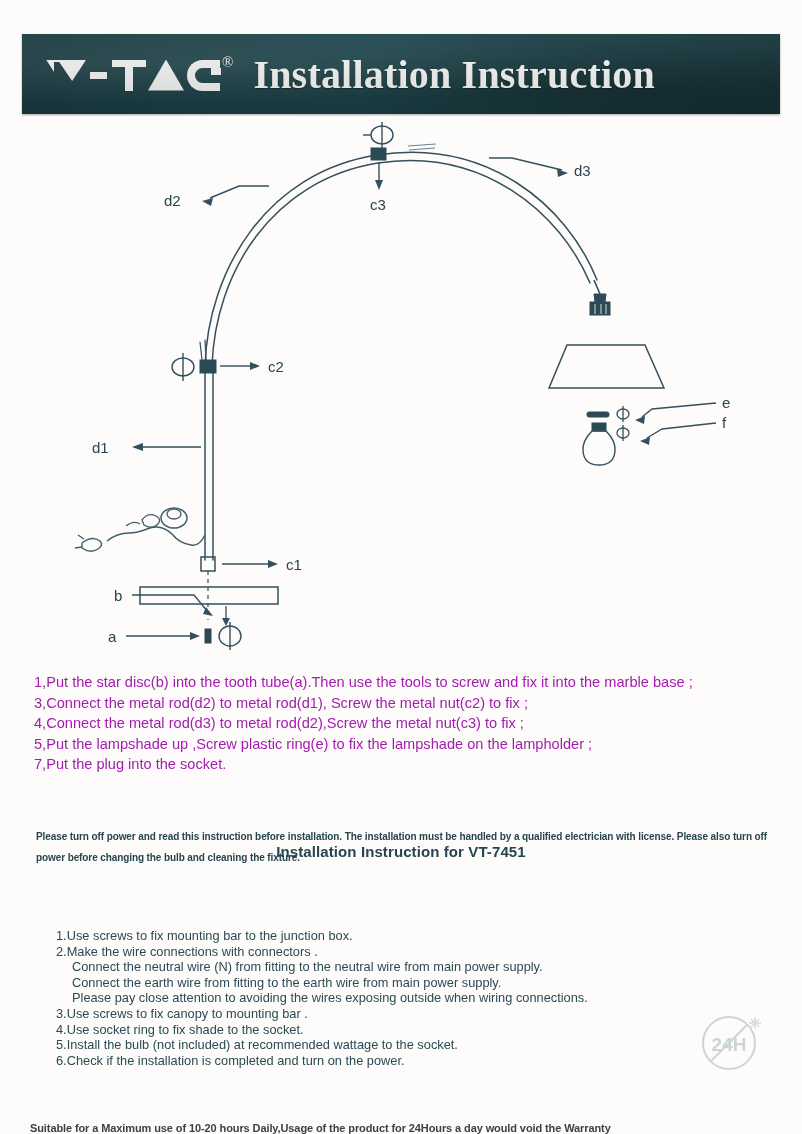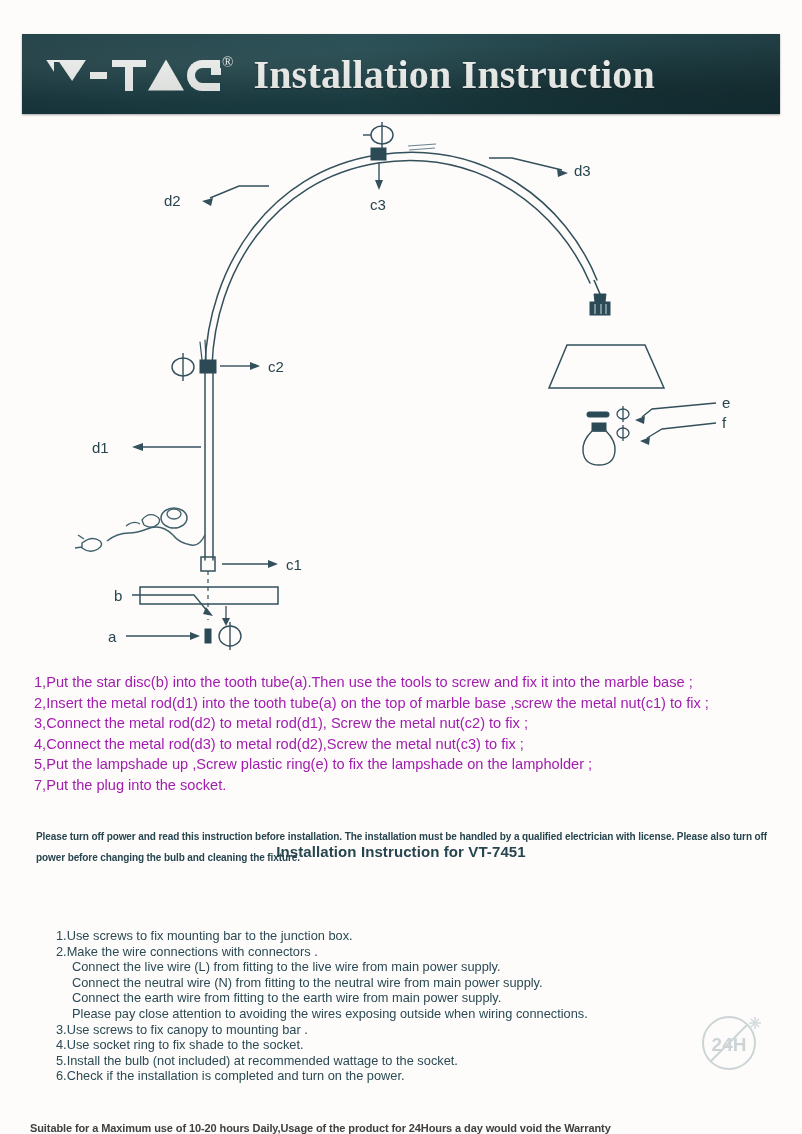--- a/index.html
+++ b/index.html
@@ -403,35 +403,33 @@
       <g>
         <line x1="104" y1="516" x2="170" y2="516" stroke="#33505c" stroke-width="1.3"></line>
         <path d="M 178 516 l -10 -4 l 0 8 z" fill="#33505c"></path>
         <text x="86" y="522" font-family="Liberation Sans, sans-serif" font-size="15" fill="#27454f">a</text>
       </g>
     </svg>
   </div>
 
   <div id="steps">
     <div class="line">1,Put the star disc(b) into the tooth tube(a).Then use the tools to screw and fix it into the marble base ;</div>
-    <div class="line">2,Insert the metal rod(d1) into the tooth tube(a) on the top of marble base ,screw the metal nut(c1) to fix ;</div>
     <div class="line">3,Connect the metal rod(d2) to metal rod(d1), Screw the metal nut(c2) to fix ;</div>
     <div class="line">4,Connect the metal rod(d3) to metal rod(d2),Screw the metal nut(c3) to fix ;</div>
     <div class="line">5,Put the lampshade up ,Screw plastic ring(e) to fix the lampshade on the lampholder ;</div>
     <div class="line">7,Put the plug into the socket.</div>
   </div>
 
   <div id="subtitle">Installation Instruction for VT-7451</div>
 
   <div id="warning">Please turn off power and read this instruction before installation. The installation must be handled by a qualified electrician with license. Please also turn off power before changing the bulb and cleaning the fixture.</div>
 
   <div id="wiring">
     <div class="wline">1.Use screws to fix mounting bar to the junction box.</div>
     <div class="wline">2.Make the wire connections with connectors .</div>
-    <div class="wline indent">Connect the live wire (L) from fitting to the live wire from main power supply.</div>
     <div class="wline indent">Connect the neutral wire (N) from fitting to the neutral wire from main power supply.</div>
     <div class="wline indent">Connect the earth wire  from fitting to the earth wire from main power supply.</div>
     <div class="wline indent">Please pay close attention to avoiding the wires exposing outside when wiring connections.</div>
     <div class="wline">3.Use screws  to fix canopy to mounting bar .</div>
     <div class="wline">4.Use socket ring  to fix shade  to the socket.</div>
     <div class="wline">5.Install the bulb (not included) at recommended wattage to the socket.</div>
     <div class="wline">6.Check if the installation is completed and turn on the power.</div>
   </div>
 
   <div id="badge">

